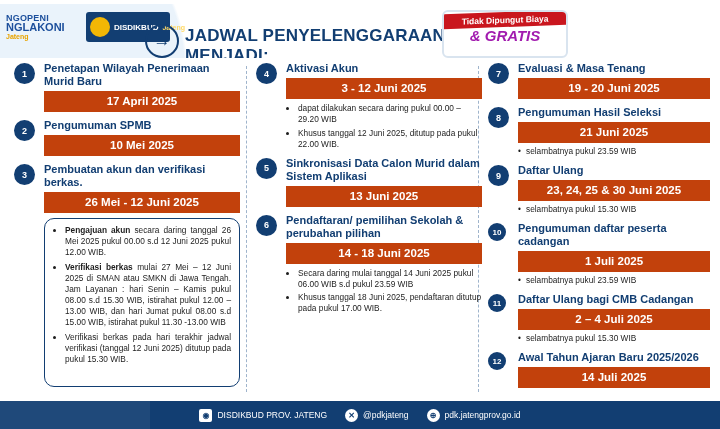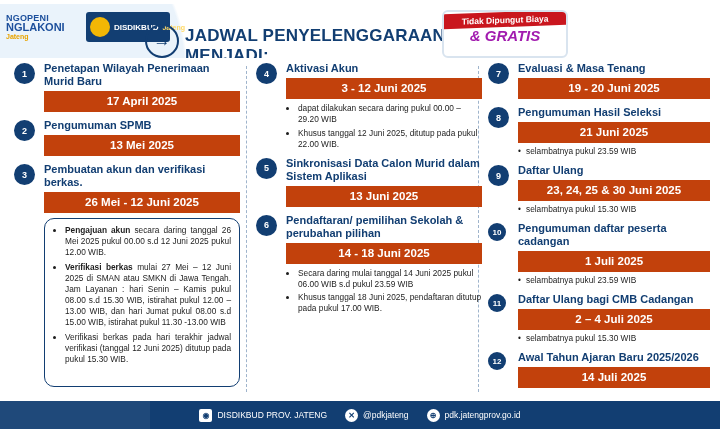--- a/index.html
+++ b/index.html
@@ -100,21 +100,21 @@
 
       <div class="item">
         <div class="num">1</div>
         <div class="ttl">Penetapan Wilayah Penerimaan Murid Baru</div>
         <div class="chip">17 April 2025</div>
       </div>
 
       <div class="item">
         <div class="num">2</div>
         <div class="ttl">Pengumuman SPMB</div>
-        <div class="chip">13 Mei 2025</div>
+        <div class="chip">10 Mei 2025</div>
       </div>
 
       <div class="item">
         <div class="num">3</div>
         <div class="ttl">Pembuatan akun dan verifikasi berkas.</div>
         <div class="chip">26 Mei - 12 Juni 2025</div>
         <div class="box">
           <ul>
             <li><b>Pengajuan akun</b> secara daring tanggal 26 Mei 2025 pukul 00.00 s.d 12 Juni 2025 pukul 12.00 WIB.</li>
             <li><b>Verifikasi berkas</b> mulai 27 Mei – 12 Juni 2025 di SMAN atau SMKN di Jawa Tengah. Jam Layanan : hari Senin – Kamis pukul 08.00 s.d 15.30 WIB, istirahat pukul 12.00 – 13.00 WIB, dan hari Jumat pukul 08.00 s.d 15.00 WIB, istirahat pukul 11.30 -13.00 WIB</li>

